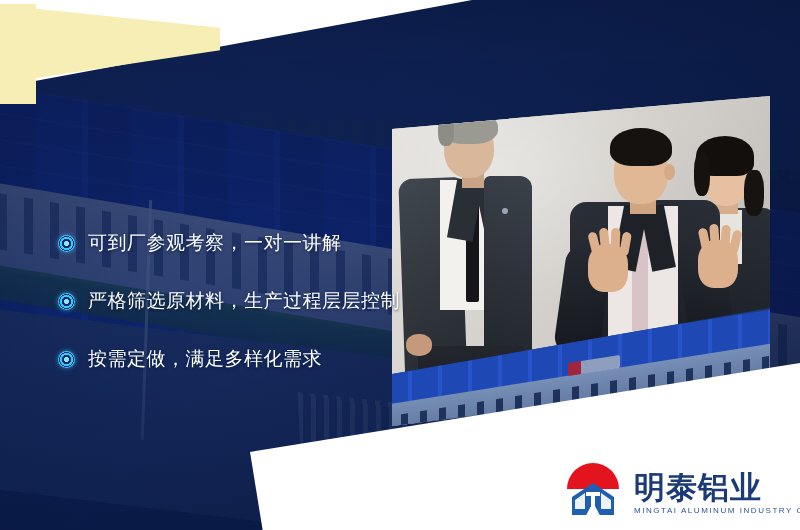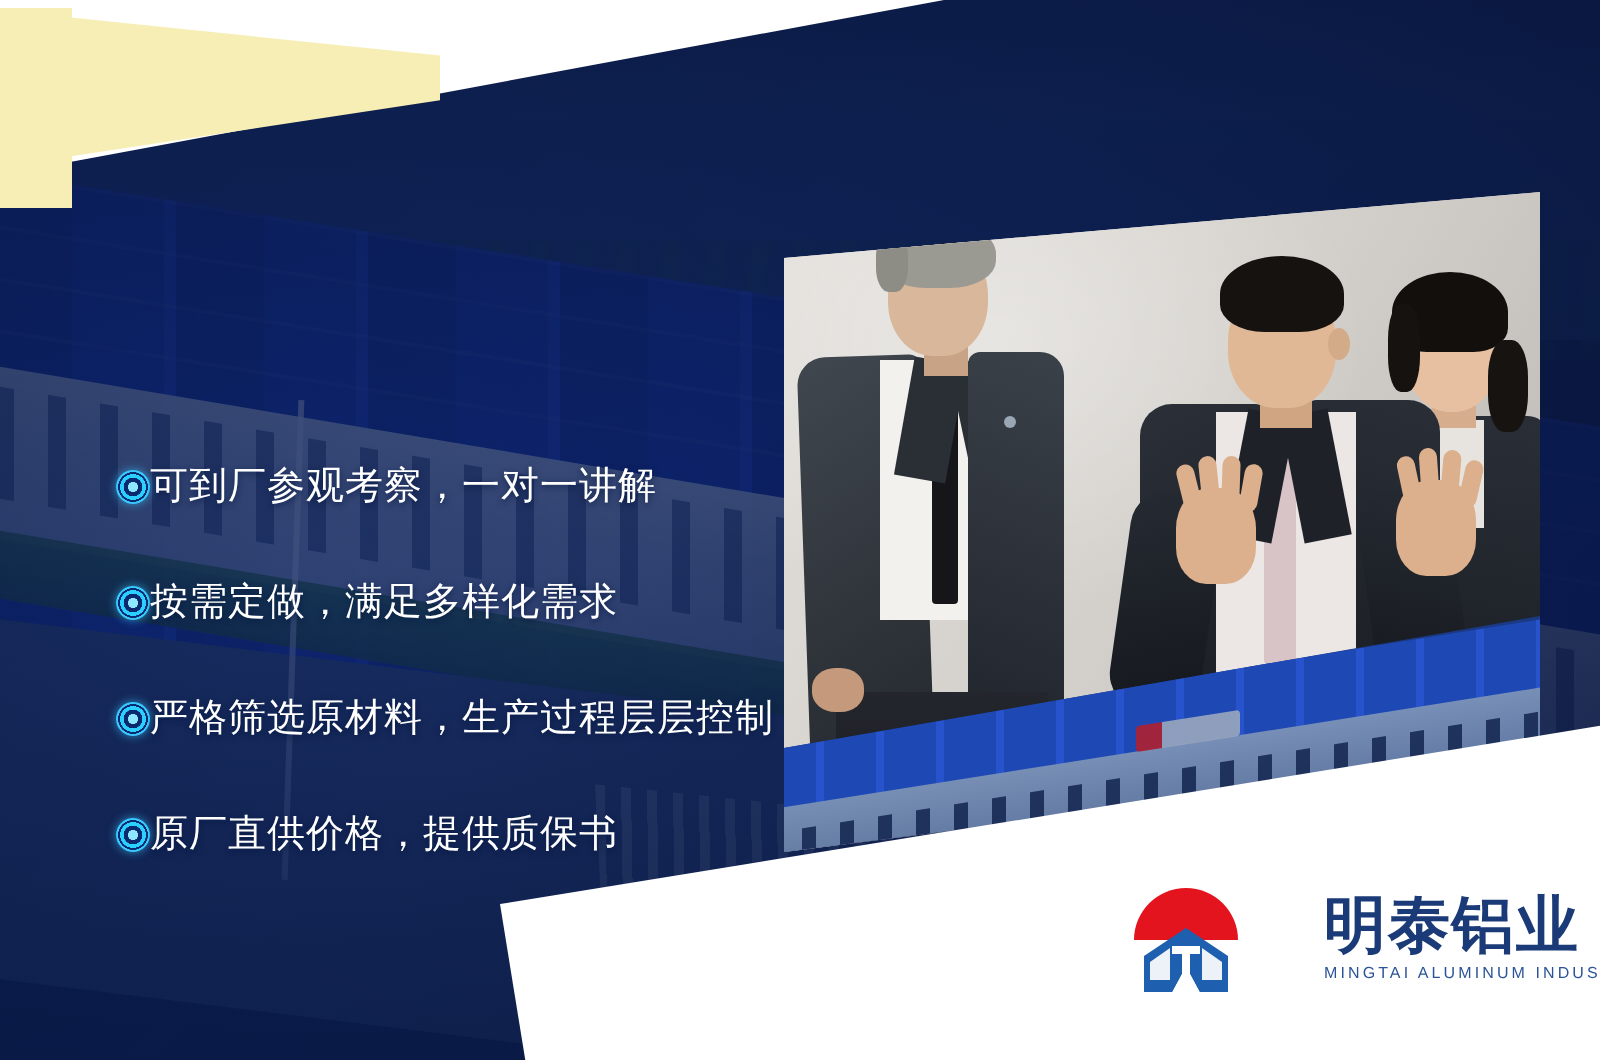--- a/index.html
+++ b/index.html
@@ -123,21 +123,21 @@
 
   
   .bullets{position:absolute;left:58px;top:214px;z-index:12;}
   .bullet{display:flex;align-items:center;height:58px;}
   .b-icon{
     width:17px;height:17px;border-radius:50%;flex:0 0 auto;
     background:radial-gradient(circle,#8fe6ff 0 2.5px,#0b2a6e 2.6px 4.6px,#2ad0ff 4.7px 6.4px,#0b2a6e 6.5px 7.4px,#37c9ff 7.5px 8.5px);
     box-shadow:0 0 5px rgba(60,200,255,.65);
   }
   .b-text{
-    color:#ffffff;font-size:19px;letter-spacing:.5px;
+    margin-left:13px;color:#ffffff;font-size:19px;letter-spacing:.5px;
     white-space:nowrap;text-shadow:0 1px 3px rgba(0,20,60,.75);
     font-family:"DejaVu Sans","Liberation Sans",sans-serif;
   }
 
   
   .photo{
     position:absolute;left:392px;top:96px;width:378px;height:330px;
     overflow:hidden;z-index:10;
     clip-path:polygon(0 33px, 100% 0, 100% 282px, 0 100%);
     background:linear-gradient(160deg,#dedbd6 0%,#cfccc7 45%,#bdbab5 100%);
@@ -219,21 +219,21 @@
     transform:skewY(-9deg);
     background:linear-gradient(90deg,#b02030 0 13px,#9aa7bd 13px 100%);
     border-radius:2px;opacity:.9;
   }
 
   
   .ribbon-white-bottom{
     position:absolute;left:250px;top:452px;width:700px;height:200px;
     background:#ffffff;transform:rotate(-9.2deg);transform-origin:left top;z-index:11;
   }
-  .logo{position:absolute;left:556px;top:438px;width:240px;height:62px;z-index:14;display:flex;align-items:center;gap:28px;}
+  .logo{position:absolute;left:556px;top:455px;width:240px;height:62px;z-index:14;display:flex;align-items:flex-end;}
   .logo-mark{position:relative;width:74px;height:58px;flex:0 0 auto;}
   .logo-text{margin-left:4px;}
   .logo-cn{
     font-size:31px;font-weight:bold;color:#1b3a78;letter-spacing:1px;line-height:34px;
     font-family:"DejaVu Sans","Liberation Sans",sans-serif;
   }
   .logo-en{
     font-size:8px;color:#2b5498;letter-spacing:1.55px;line-height:12px;margin-top:1px;
     font-family:"Liberation Sans",sans-serif;white-space:nowrap;
   }
@@ -265,29 +265,25 @@
   <div class="ribbon-yellow"></div>
 
 
   <div class="bullets">
     <div class="bullet">
       <span class="b-icon"></span>
       <span class="b-text">可到厂参观考察，一对一讲解</span>
     </div>
     <div class="bullet">
       <span class="b-icon"></span>
-      <span class="b-text">按需定做，满足多样化需求</span>
+      <span class="b-text">严格筛选原材料，生产过程层层控制</span>
     </div>
     <div class="bullet">
       <span class="b-icon"></span>
-      <span class="b-text">严格筛选原材料，生产过程层层控制</span>
-    </div>
-    <div class="bullet">
-      <span class="b-icon"></span>
-      <span class="b-text">原厂直供价格，提供质保书</span>
+      <span class="b-text">按需定做，满足多样化需求</span>
     </div>
   </div>
 
   <div class="photo">
     <div class="ph-wall"></div>
     <div class="ph-wall-shadow"></div>
 
     <div class="p1-coatL"></div>
     <div class="p1-shirt"></div>
     <div class="p1-tie"></div>

